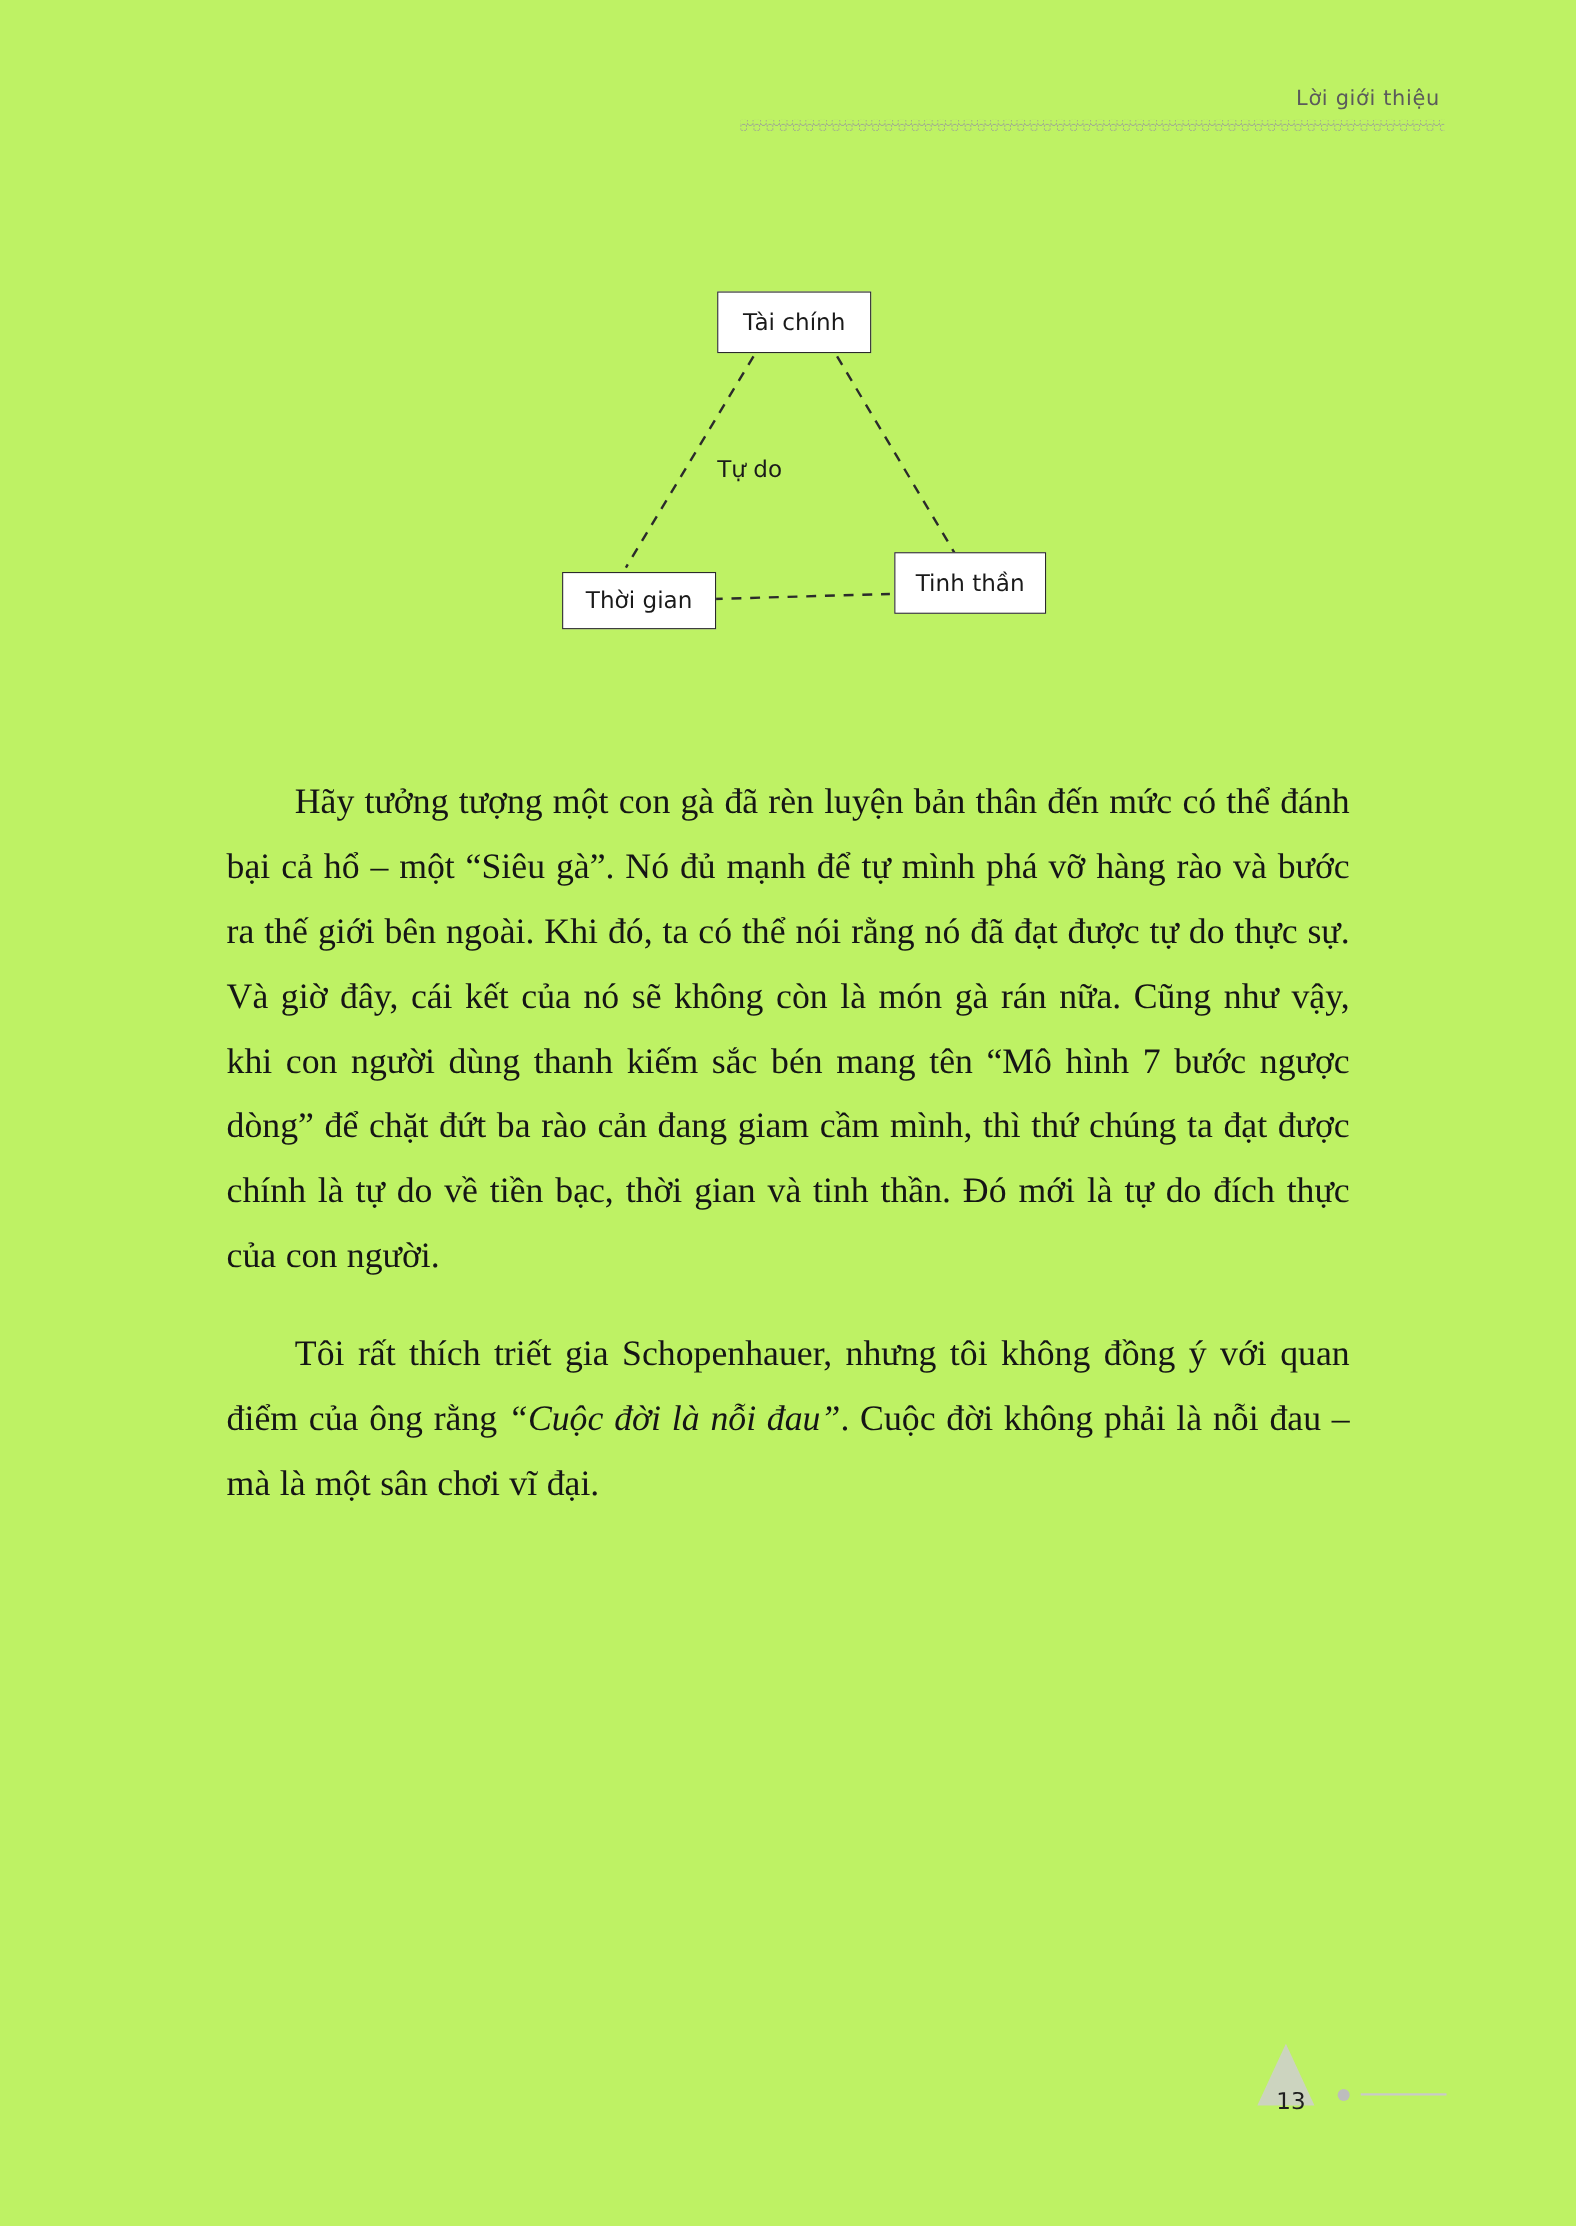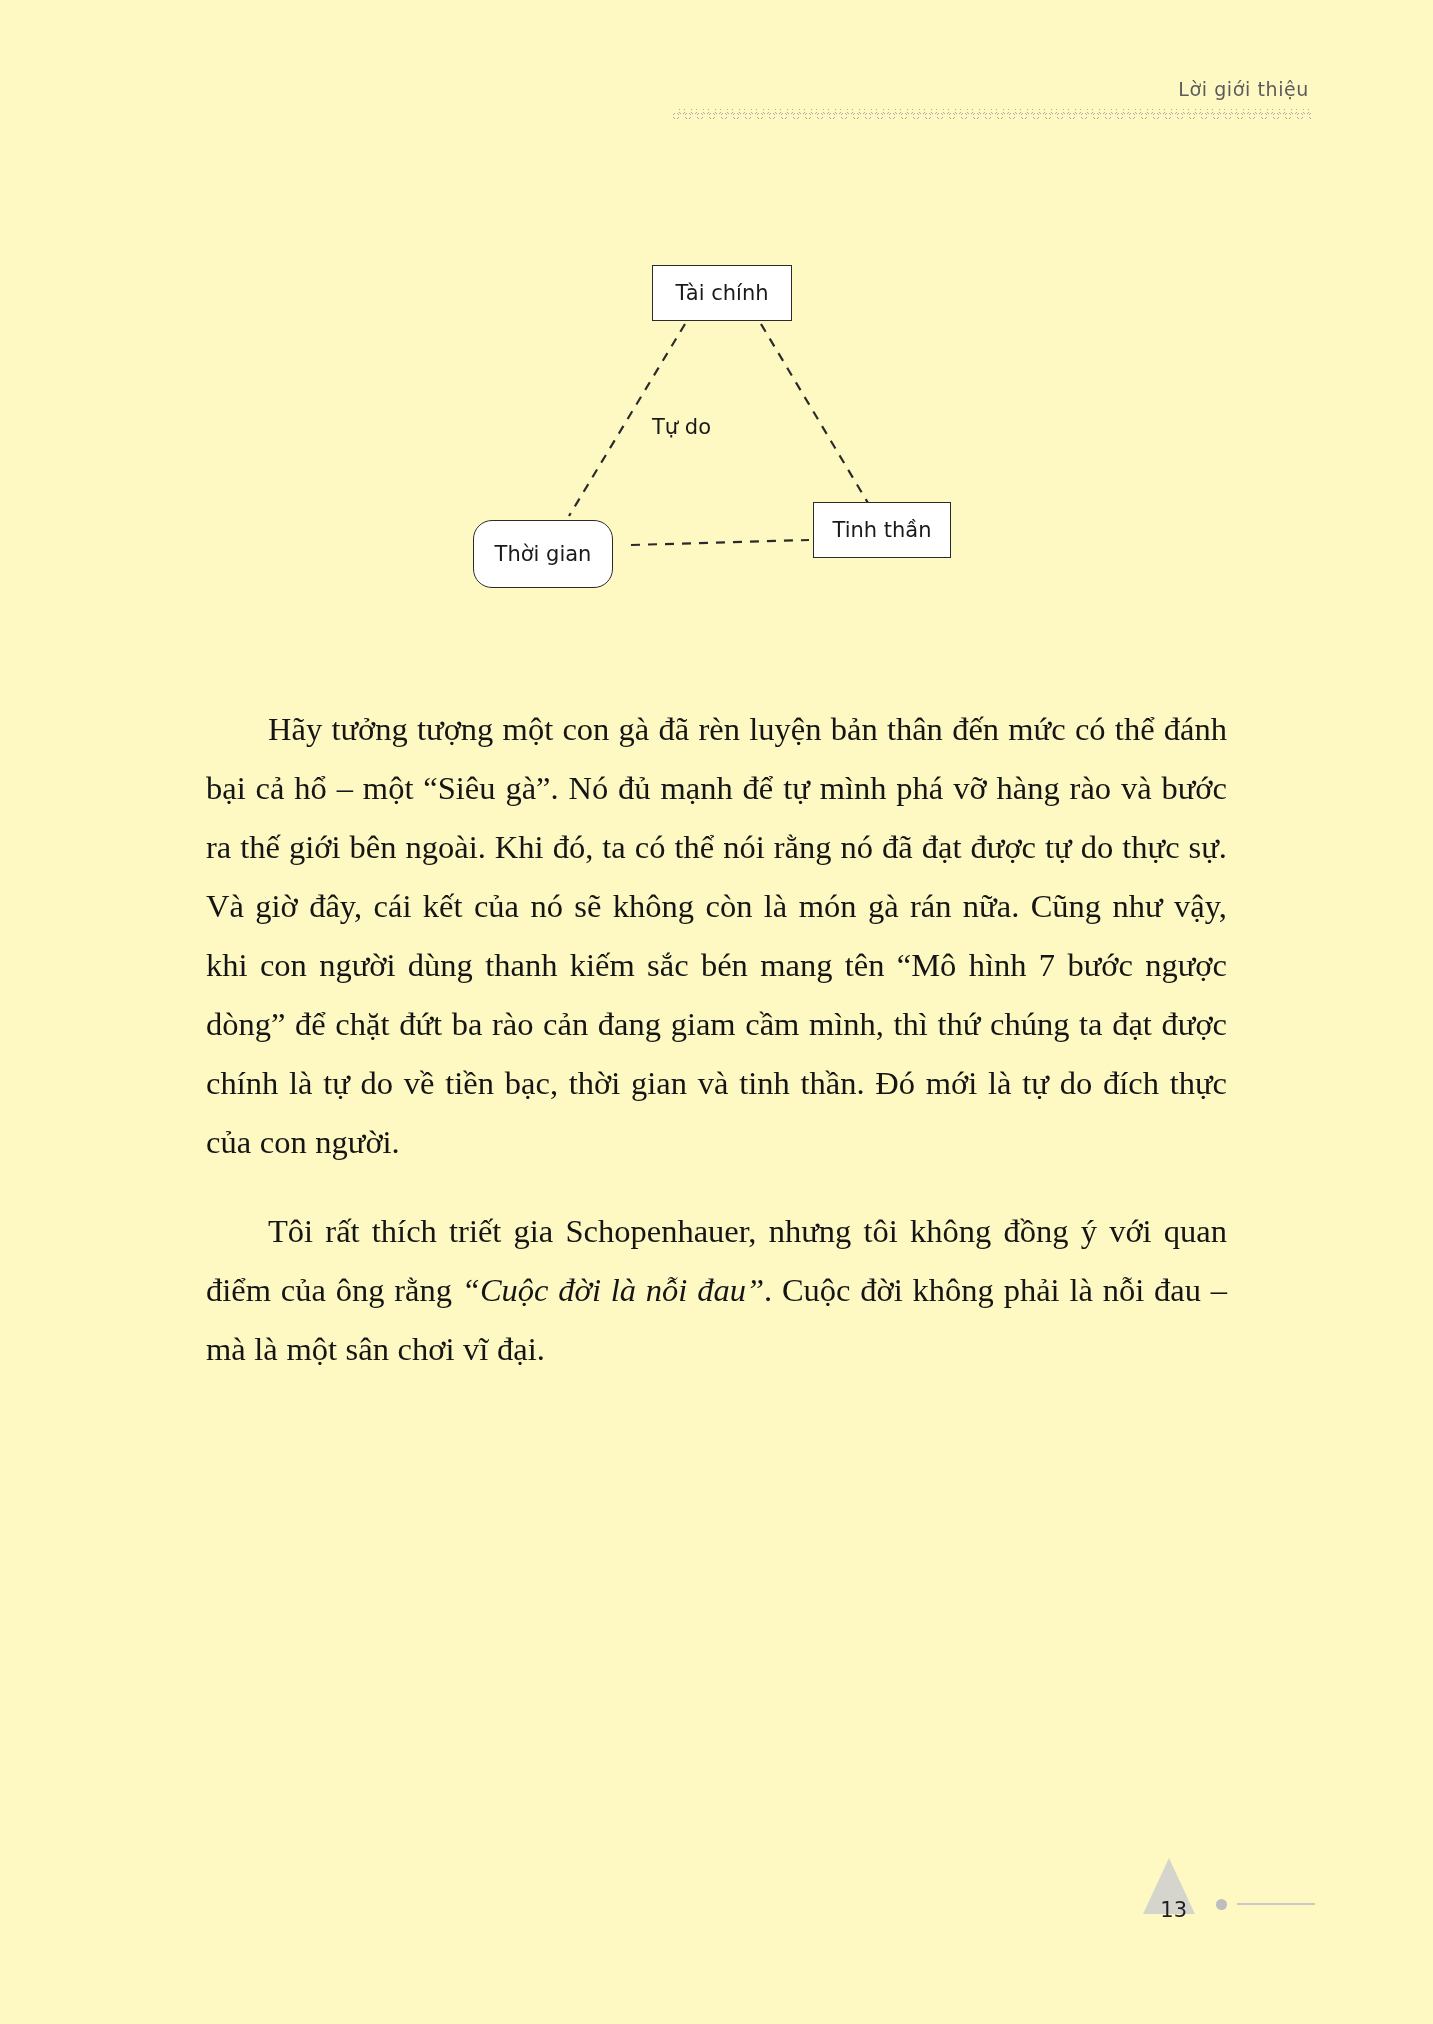--- a/index.html
+++ b/index.html
@@ -12,21 +12,21 @@
     height: 2024px;
     position: relative;
     font-family: "Liberation Serif", serif;
     color: #1a1a1a;
     overflow: hidden;
   }
 
   .page {
     position: absolute;
     inset: 0;
-    background: #fef9c3;
+    background: #bef264;
   }
 
   
   .running-head {
     position: absolute;
     top: 78px;
     right: 120px;
     width: 640px;
     text-align: right;
   }
@@ -73,21 +73,21 @@
     font-size: 21px;
     color: #1a1a1a;
     display: flex;
     align-items: center;
     justify-content: center;
     box-sizing: border-box;
     white-space: nowrap;
     z-index: 3;
   }
   .node-top    { left: 639px; top: 25px;  width: 140px; height: 56px; }
-  .node-left   { left: 460px; top: 280px; width: 140px; height: 68px; border-radius: 19px; }
+  .node-left   { left: 498px; top: 280px; width: 140px; height: 52px; }
   .node-right  { left: 800px; top: 262px; width: 138px; height: 56px; }
 
   .center-label {
     position: absolute;
     left: 639px;
     top: 175px;
     width: 140px;
     font-family: "DejaVu Sans", sans-serif;
     font-size: 21px;
     color: #1a1a1a;

